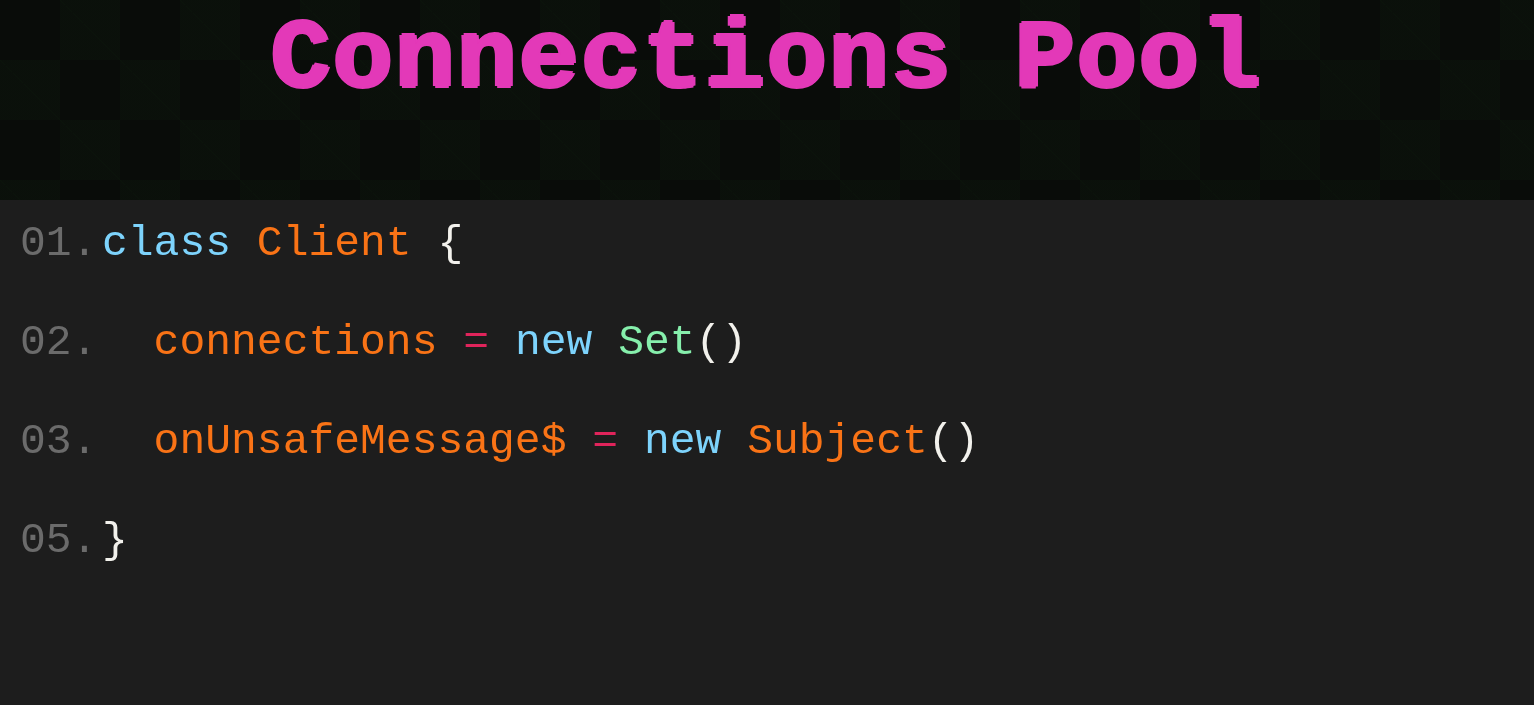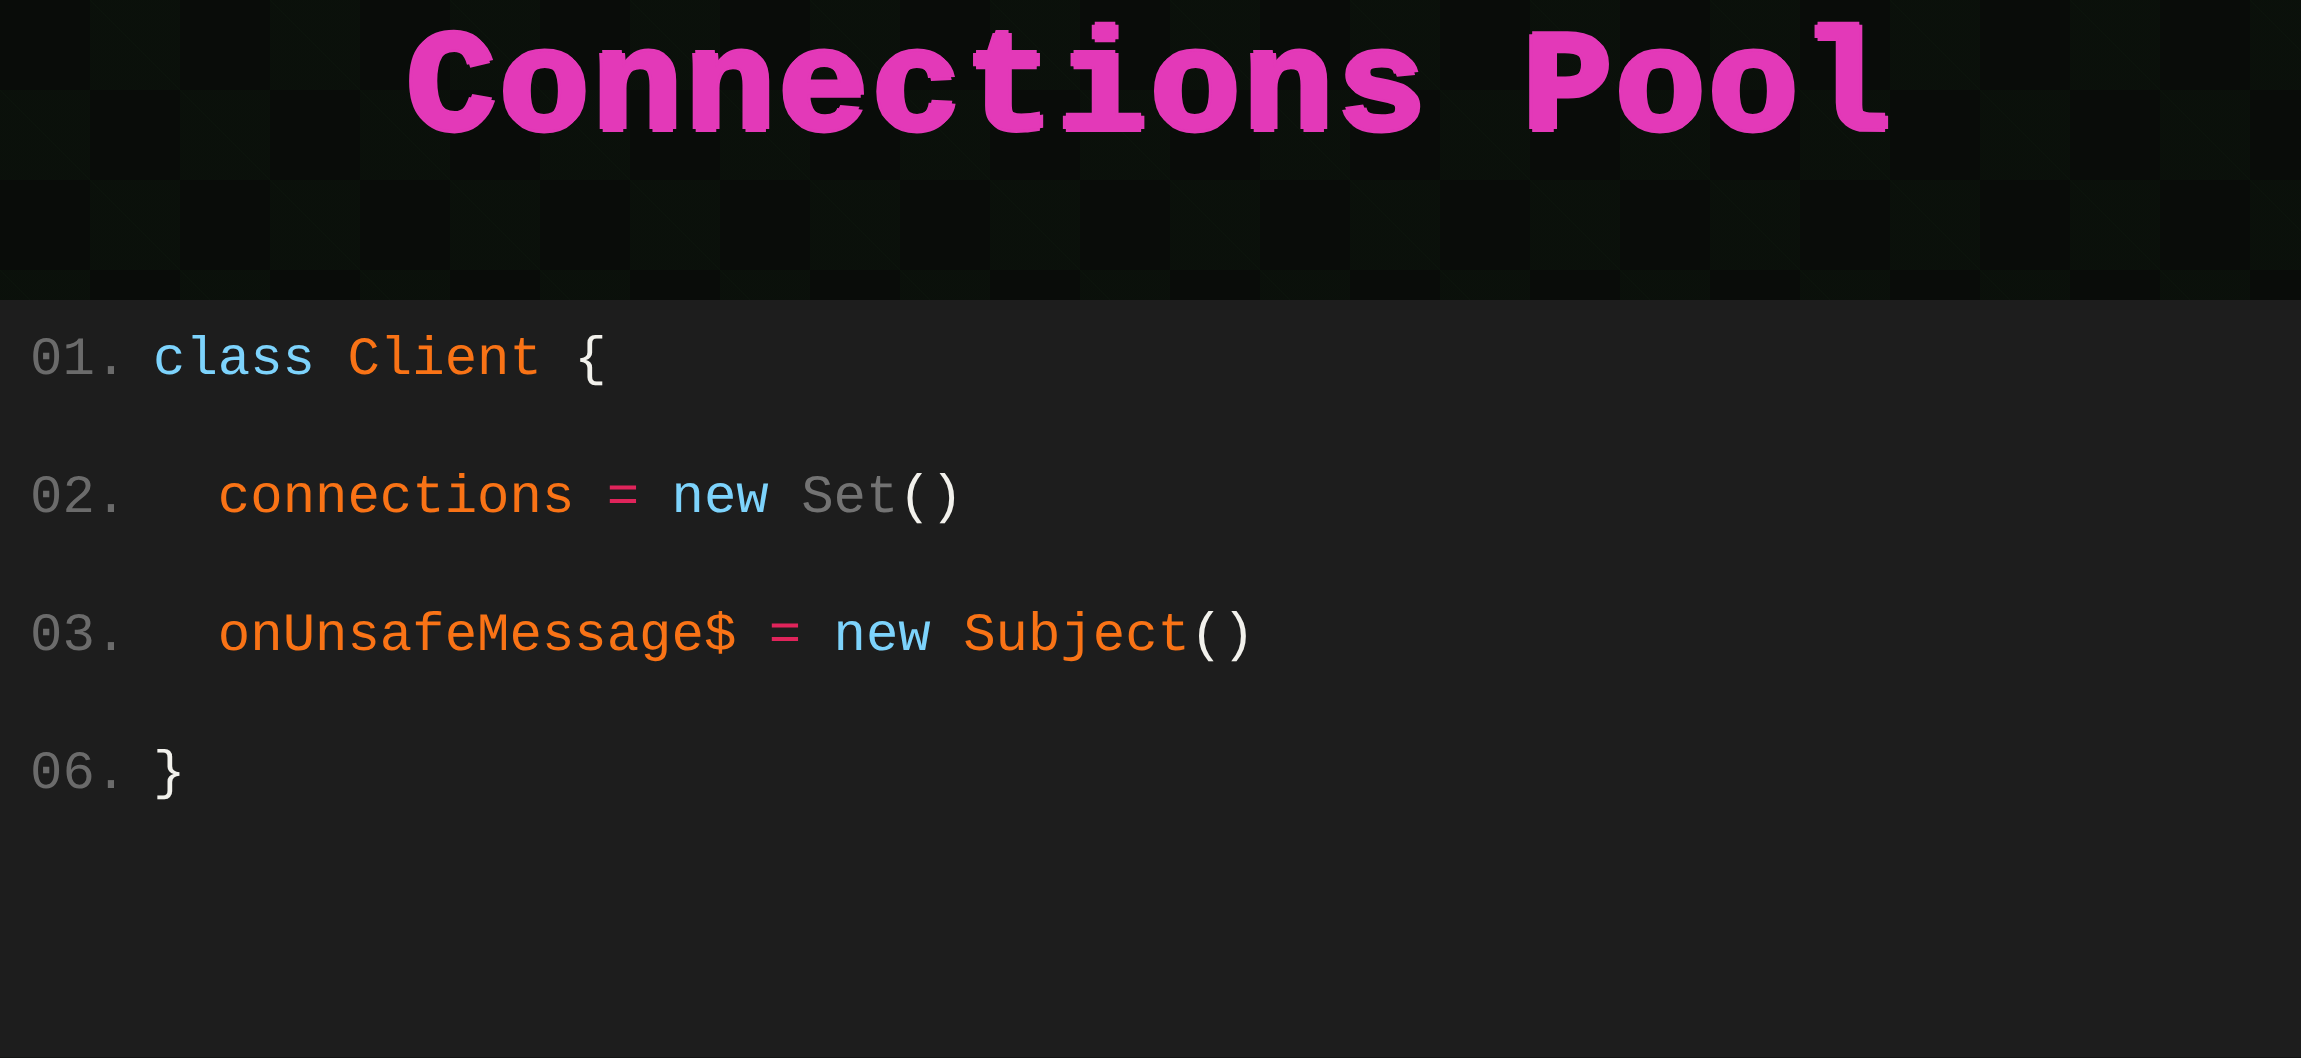--- a/index.html
+++ b/index.html
@@ -58,49 +58,49 @@
     top: 200px;
     bottom: 0;
     background: #1d1d1d;
     padding: 22px 20px 0 20px;
     box-sizing: border-box;
   }
 
   .code-line {
     display: flex;
     align-items: flex-start;
-    font-size: 36px;
+    font-size: 43px;
     line-height: 1.0;
     margin-bottom: 56px;
     white-space: pre;
   }
 
   .ln {
     color: #6b6b6b;
     width: 82px;
     flex: 0 0 auto;
     text-align: left;
   }
 
   .tok-keyword { color: #7dd3fc; }
   .tok-ident   { color: #f97316; }
   .tok-punct   { color: #f2f1ec; }
   .tok-op      { color: #e0245b; }
-  .tok-type    { color: #737373; }
+  .tok-type    { color: #86efac; }
   .tok-plain   { color: #f2f1ec; }
 </style>
 </head>
 <body>
 
 <div class="backdrop"></div>
 
 <div class="title-wrap">
   <div class="title">Connections Pool</div>
 </div>
 
 <div class="code-panel">
   <div id="code-root">
       <div class="code-line"><span class="ln">01.</span><span><span class="tok-keyword">class</span><span class="tok-plain"> </span><span class="tok-ident">Client</span><span class="tok-plain"> </span><span class="tok-punct">{</span></span></div>
       <div class="code-line"><span class="ln">02.</span><span><span>  </span><span class="tok-ident">connections</span><span class="tok-plain"> </span><span class="tok-op">=</span><span class="tok-plain"> </span><span class="tok-keyword">new</span><span class="tok-plain"> </span><span class="tok-type">Set</span><span class="tok-punct">()</span></span></div>
       <div class="code-line"><span class="ln">03.</span><span><span>  </span><span class="tok-ident">onUnsafeMessage$</span><span class="tok-plain"> </span><span class="tok-op">=</span><span class="tok-plain"> </span><span class="tok-keyword">new</span><span class="tok-plain"> </span><span class="tok-ident">Subject</span><span class="tok-punct">()</span></span></div>
-      <div class="code-line"><span class="ln">06.</span><span><span class="tok-punct">}</span></span></div>
+      <div class="code-line"><span class="ln">05.</span><span><span class="tok-punct">}</span></span></div>
     </div>
 </div>
 
 </body></html>

